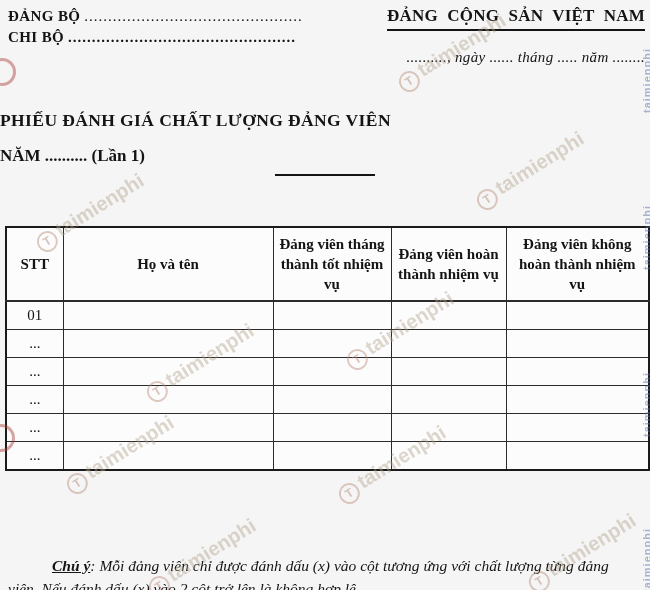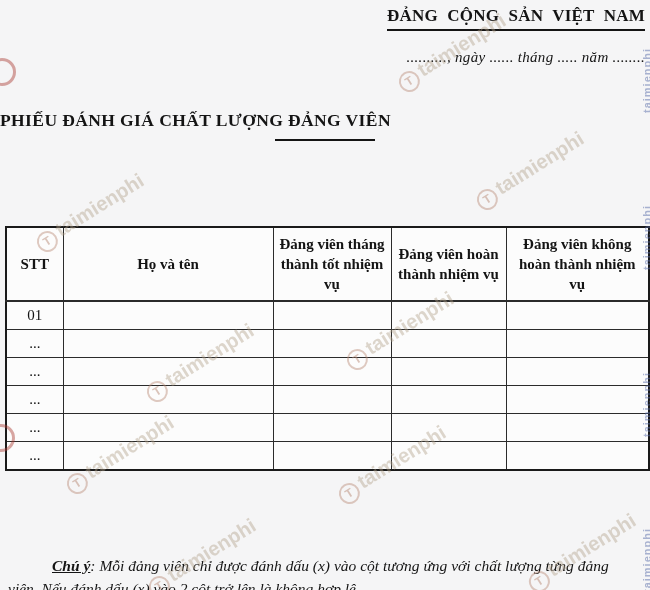--- a/index.html
+++ b/index.html
@@ -68,28 +68,33 @@
   <span class="wm w7"><i class="wm-logo">T</i><em>taimienphi</em></span>
   <span class="wm w8"><i class="wm-logo">T</i><em>taimienphi</em></span>
   <span class="wm w9"><i class="wm-logo">T</i><em>taimienphi</em></span>
   <span class="wmv bv1">taimienphi</span>
   <span class="wmv bv2">taimienphi</span>
   <span class="wmv bv3">taimienphi</span>
   <span class="wmv bv4">taimienphi</span>
   <span class="arc a1"></span>
   <span class="arc a2"></span>
 
+  <div class="hdr-left">
+    <div><span class="lbl">ĐẢNG BỘ</span> <span class="dots">..............................................</span></div>
+    <div><span class="lbl">CHI BỘ</span> <span class="dots bold">................................................</span></div>
+  </div>
 
   <div class="hdr-right">
     <div><span class="party">ĐẢNG CỘNG SẢN VIỆT NAM</span></div>
     <div class="dateline">.........., ngày ...... tháng ..... năm ........</div>
   </div>
 
   <div class="title">
     <div class="title-l1">PHIẾU ĐÁNH GIÁ CHẤT LƯỢNG ĐẢNG VIÊN</div>
+    <div class="title-l2">NĂM .......... (Lần 1)</div>
     <div class="title-rule"></div>
   </div>
 
   <table class="grid">
     <colgroup>
       <col style="width:57px">
         <col style="width:210px">
         <col style="width:118px">
         <col style="width:115px">
         <col style="width:143px">

